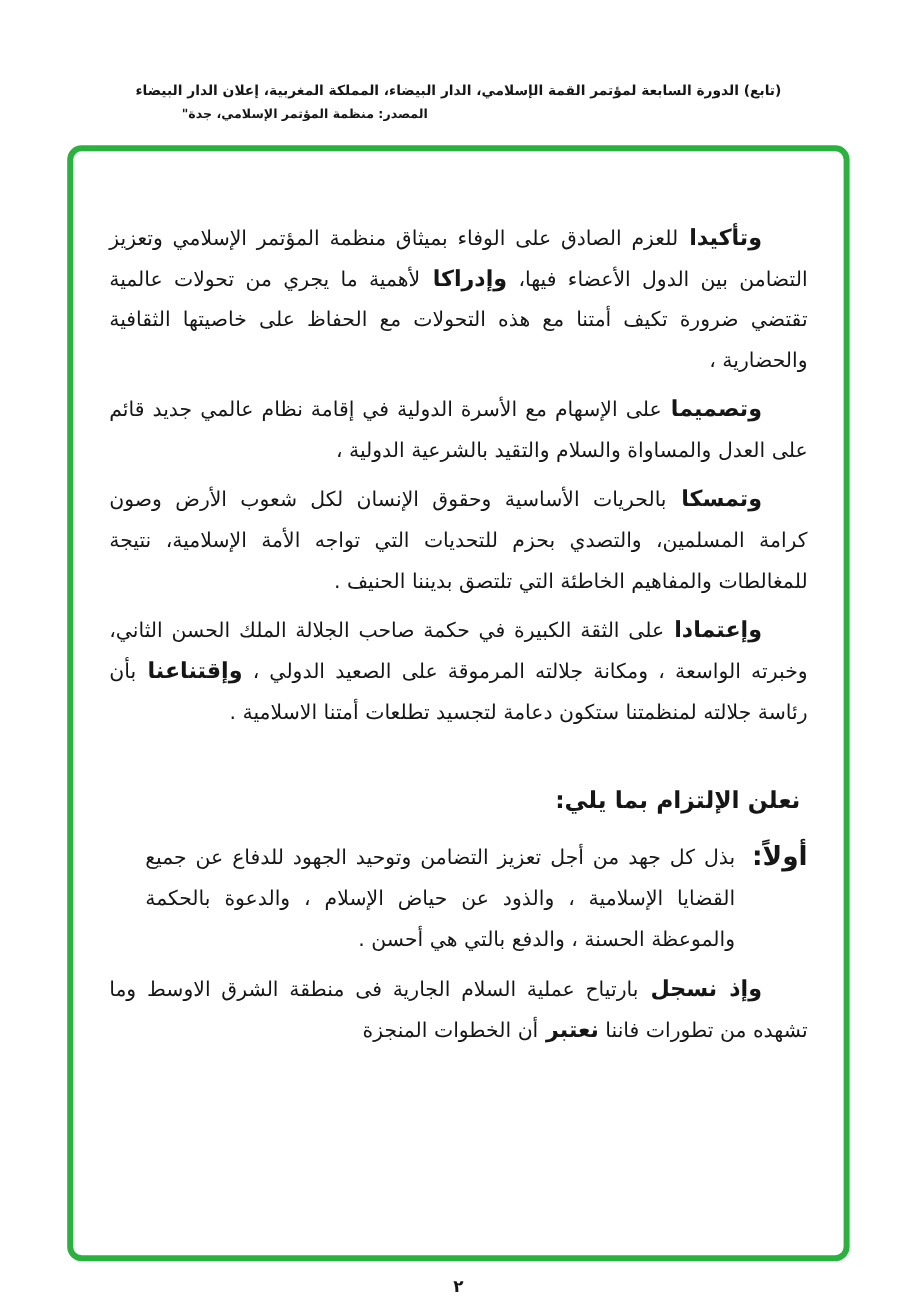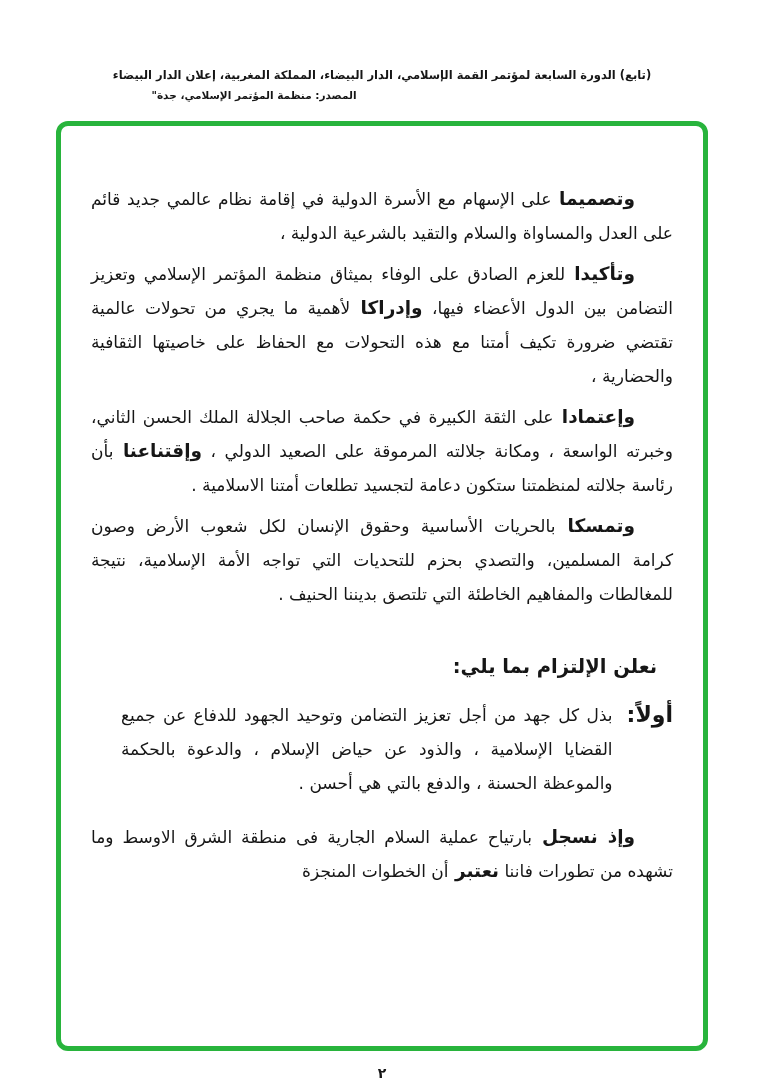--- a/index.html
+++ b/index.html
@@ -43,68 +43,68 @@
     text-indent: 38px;
   }
   .para b {
     font-weight: bold;
     font-size: 18.5px;
   }
   .declaration-heading {
     font-weight: bold;
     font-size: 19.5px;
     text-align: right;
-    margin: 44px 16px 20px 0;
+    margin: 44px 6px 20px 0;
   }
   .item {
     display: flex;
     gap: 14px;
     font-size: 17px;
     line-height: 34px;
     margin: 0 0 4px 0;
   }
   .item-label {
     flex: 0 0 auto;
     font-weight: bold;
     font-size: 22px;
   }
   .item-text {
     flex: 1;
     text-align: justify;
     padding-left: 30px;
   }
   .closing {
-    margin-top: 20px;
+    margin-top: 8px;
   }
   .page-footer {
     text-align: center;
     margin-top: 14px;
     font-size: 14px;
     font-weight: bold;
   }
 </style>
 </head>
 <body>
 
 <div>
 
   <header class="doc-header">
     <div class="header-line-1">(تابع) الدورة السابعة لمؤتمر القمة الإسلامي، الدار البيضاء، المملكة المغربية، إعلان الدار البيضاء</div>
     <div class="header-line-2">المصدر:  منظمة المؤتمر الإسلامي، جدة"</div>
   </header>
 
   <main class="green-box">
 
+    <p class="para"><b>وتأكيدا </b><span>للعزم الصادق على الوفاء بميثاق منظمة المؤتمر الإسلامي وتعزيز التضامن بين الدول الأعضاء فيها، </span><b>وإدراكا </b><span>لأهمية ما يجري من تحولات عالمية تقتضي ضرورة تكيف أمتنا مع هذه التحولات مع الحفاظ على خاصيتها الثقافية والحضارية ،</span></p>
+
     <p class="para"><b>وتصميما </b><span>على الإسهام مع الأسرة الدولية في إقامة نظام عالمي جديد قائم على العدل والمساواة والسلام والتقيد بالشرعية الدولية ،</span></p>
 
-    <p class="para"><b>وتأكيدا </b><span>للعزم الصادق على الوفاء بميثاق منظمة المؤتمر الإسلامي وتعزيز التضامن بين الدول الأعضاء فيها، </span><b>وإدراكا </b><span>لأهمية ما يجري من تحولات عالمية تقتضي ضرورة تكيف أمتنا مع هذه التحولات مع الحفاظ على خاصيتها الثقافية والحضارية ،</span></p>
+    <p class="para"><b>وتمسكا </b><span>بالحريات الأساسية وحقوق الإنسان لكل شعوب الأرض وصون كرامة المسلمين، والتصدي بحزم للتحديات التي تواجه الأمة الإسلامية، نتيجة للمغالطات والمفاهيم الخاطئة التي تلتصق بديننا الحنيف .</span></p>
 
     <p class="para"><b>وإعتمادا </b><span>على الثقة الكبيرة في حكمة صاحب الجلالة الملك الحسن الثاني، وخبرته الواسعة ، ومكانة جلالته المرموقة على الصعيد الدولي ، </span><b>وإقتناعنا </b><span>بأن رئاسة جلالته لمنظمتنا ستكون دعامة لتجسيد تطلعات أمتنا الاسلامية .</span></p>
-
-    <p class="para"><b>وتمسكا </b><span>بالحريات الأساسية وحقوق الإنسان لكل شعوب الأرض وصون كرامة المسلمين، والتصدي بحزم للتحديات التي تواجه الأمة الإسلامية، نتيجة للمغالطات والمفاهيم الخاطئة التي تلتصق بديننا الحنيف .</span></p>
 
     <h2 class="declaration-heading">نعلن الإلتزام بما يلي:</h2>
 
     <div class="item">
       <span class="item-label">أولاً:</span>
       <span class="item-text">بذل كل جهد من أجل تعزيز التضامن وتوحيد الجهود  للدفاع عن جميع القضايا الإسلامية ، والذود عن حياض الإسلام ، والدعوة بالحكمة والموعظة الحسنة ، والدفع بالتي هي أحسن .</span>
     </div>
 
     <p class="para closing"><b>وإذ نسجل  </b><span>بارتياح عملية السلام الجارية فى منطقة الشرق الاوسط وما تشهده من تطورات فاننا </span><b>نعتبر </b><span>أن الخطوات المنجزة</span></p>
 

